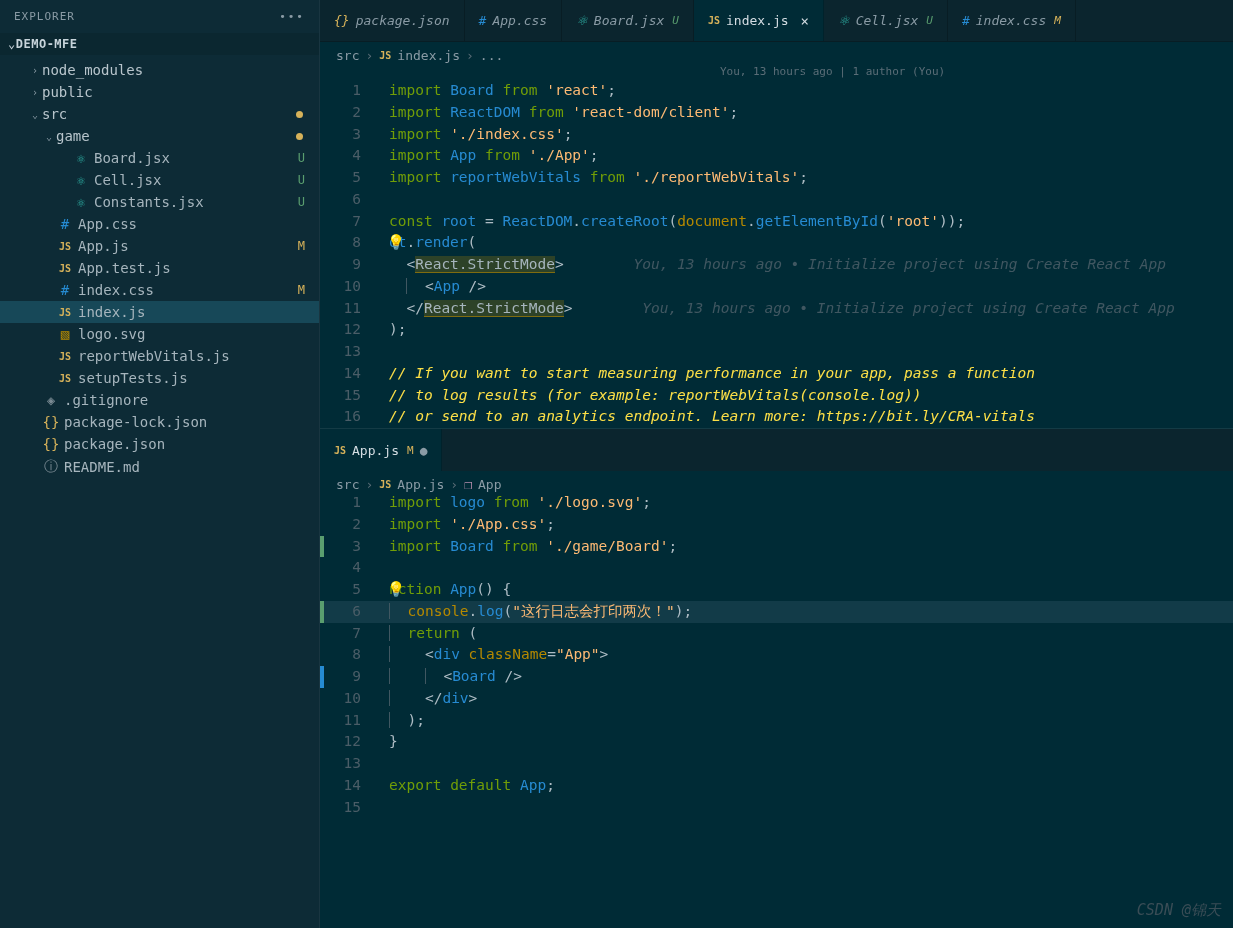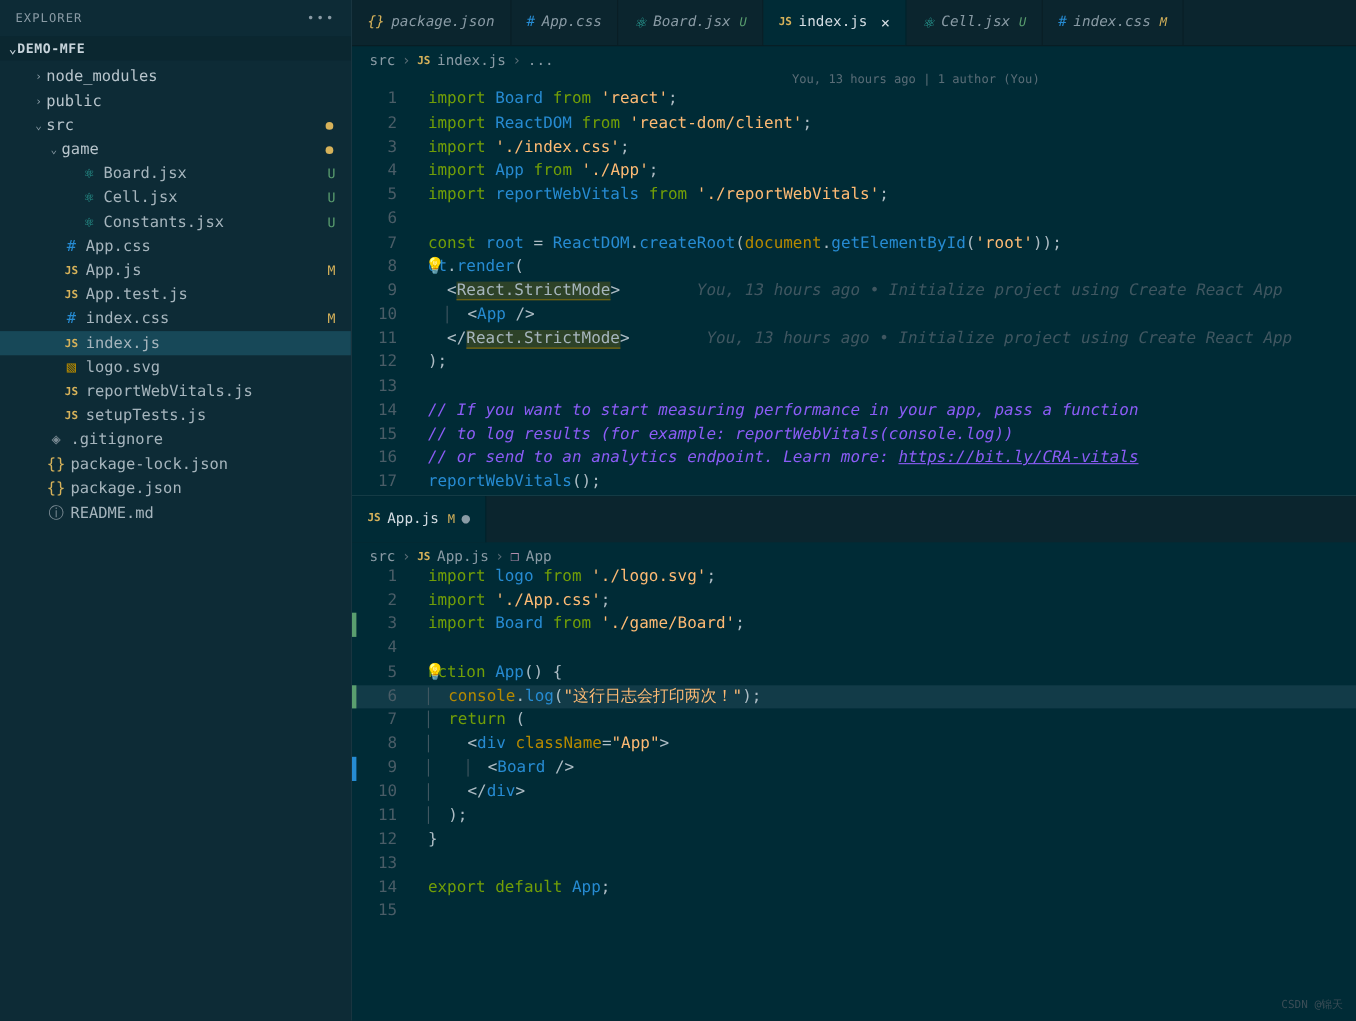--- a/index.html
+++ b/index.html
@@ -38,38 +38,38 @@
 .editor{position:relative;}
 .gutter{width:65px;text-align:right;color:#4a5d67;padding-right:28px;user-select:none;}
 .code-row{display:flex;font-size:14.5px;line-height:1.5;font-family:'SF Mono',Consolas,monospace;}
 .code-content{flex:1;white-space:pre;color:#a6b5bd;}
 .kw{color:#719e07;}
 .blue{color:#268bd2;}
 .str{color:#fdba74;}
 .fn{color:#268bd2;}
 .obj{color:#b58900;}
 .punct{color:#adbcc4;}
-.comment{color:#8b5cf6;font-style:italic;}
+.comment{color:#fde047;font-style:italic;}
 .highlight{background:rgba(181,137,0,0.25);border-bottom:1px solid rgba(181,137,0,0.6);}
 .gitlens{color:#405761;font-style:italic;}
 .pipe{border-left:1px solid #405761;}
 .lineMarker{width:4px;}
 .lineMarker.g{background:#5a9e6f;}
 .lineMarker.b{background:#268bd2;}
 .second-tabbar{display:flex;background:#0b252e;height:42px;align-items:stretch;}
 .ic-json{color:#d6b25a;}
 .ic-css{color:#268bd2;}
 .ic-react{color:#2aa198;}
 .ic-js{color:#d6b25a;font-weight:bold;font-size:10px;}
 .ic-svg{color:#b58900;}
 .ic-git{color:#7a8a93;}
 .ic-info{color:#7a8a93;}
 .ic-cube{color:#b48ead;}
-.watermark{position:absolute;bottom:8px;right:12px;font-size:10px;color:#3a4d56;}
-.underline{text-decoration:underline;}
+.watermark{position:absolute;bottom:8px;right:12px;font-size:15px;color:#3a4d56;font-style:italic;}
+.underline{}
 </style>
 </head>
 <body>
 
 <div class="app">
 
   <div class="sidebar">
     <div class="explorer-header">
       <span>EXPLORER</span>
       <span class="more-dots">•••</span>
@@ -327,25 +327,20 @@
           <div class="code-row">
             <div class="lineMarker"></div>
             <div class="gutter">15</div>
             <div class="code-content"><span class="comment">// to log results (for example: reportWebVitals(console.log))</span></div>
           </div>
           <div class="code-row">
             <div class="lineMarker"></div>
             <div class="gutter">16</div>
             <div class="code-content"><span class="comment">// or send to an analytics endpoint. Learn more: <span class="underline">https://bit.ly/CRA-vitals</span></span></div>
           </div>
-          <div class="code-row">
-            <div class="lineMarker"></div>
-            <div class="gutter">17</div>
-            <div class="code-content"><span class="fn">reportWebVitals</span><span class="punct">();</span></div>
-          </div>
         </div>
     </div>
 
     <div class="split-bottom">
       <div class="second-tabbar">
         <div class="tab active" style="font-style:normal;">
           <span class="ic-js">JS</span>
           <span>App.js</span>
           <span class="tab-badge m">M</span>
           <span style="color:#8a9ba5;">●</span>

